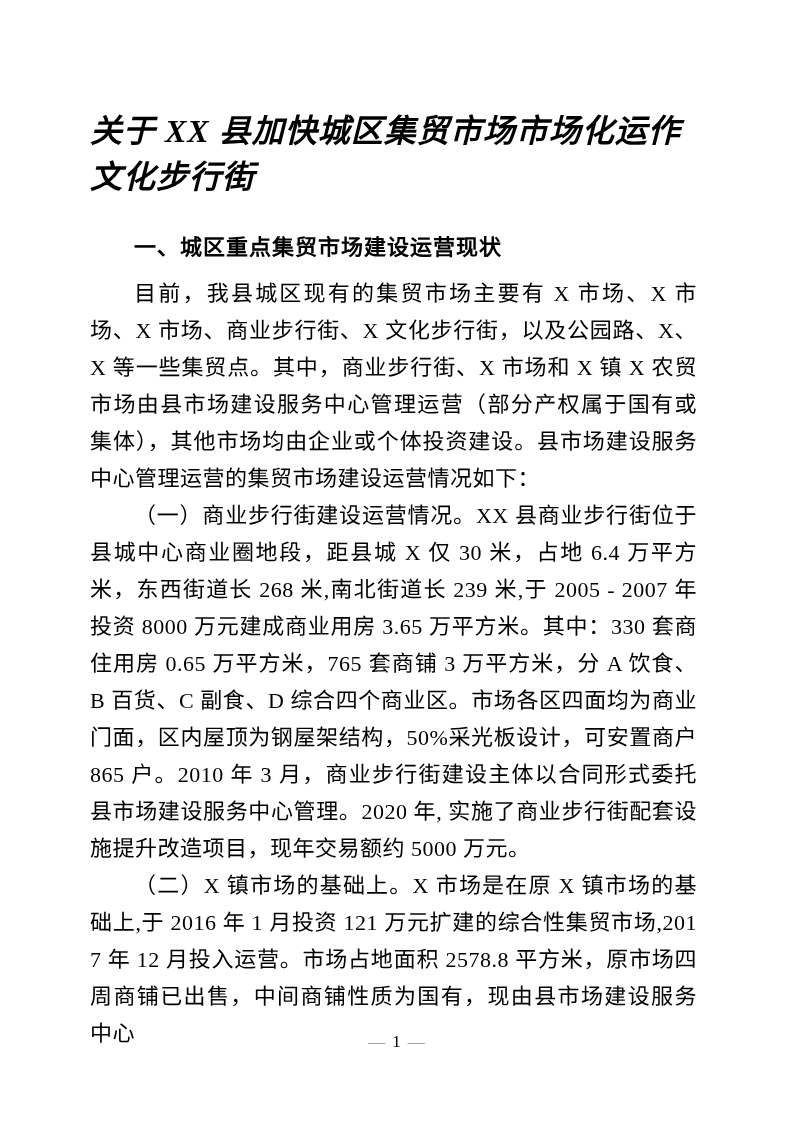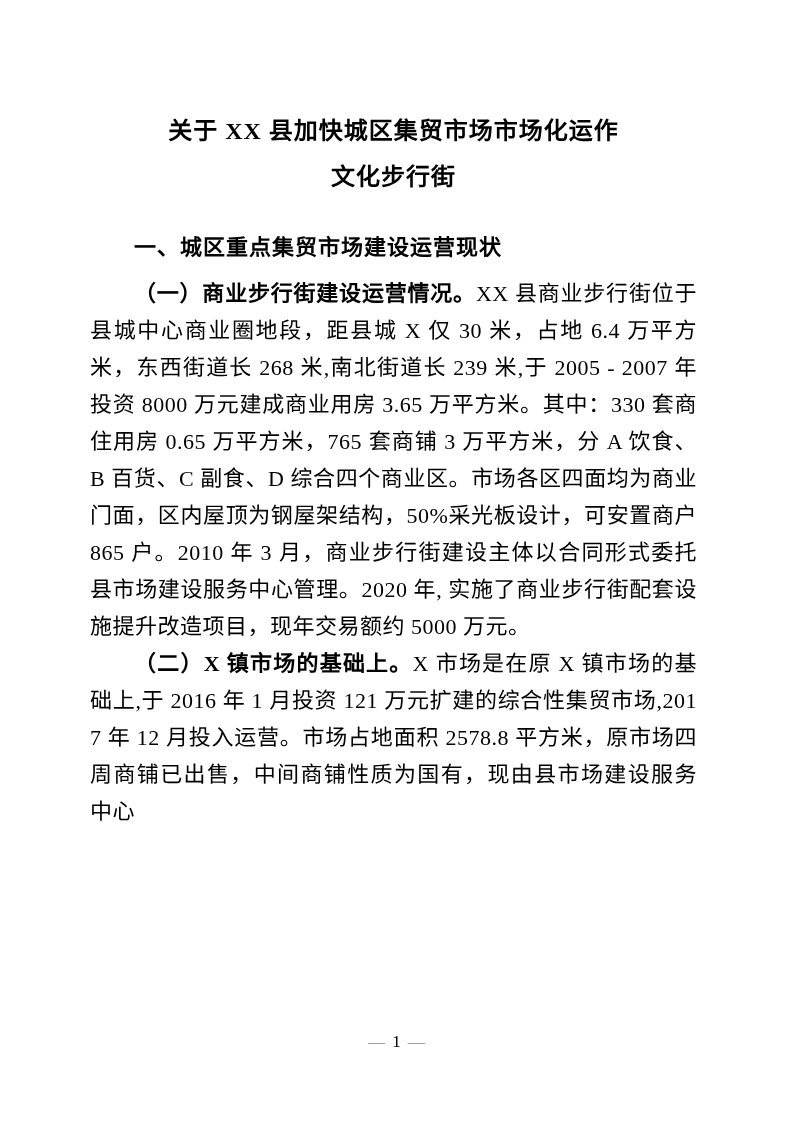--- a/index.html
+++ b/index.html
@@ -16,24 +16,25 @@
     width: 793px;
     height: 1122px;
     background: #ffffff;
     padding: 108px 96px 0 90px;
     position: relative;
     overflow: hidden;
   }
   .doc-title {
     font-family: "Liberation Serif", "DejaVu Serif", serif;
     font-weight: bold;
-    font-size: 24px;
+    font-size: 32px;
     line-height: 46px;
-    text-align: center;
+    text-align: left;
     letter-spacing: 1px;
+    font-style: italic;
   }
   .doc-title .title-line { display: block; }
   .section-heading {
     margin-top: 33px;
     margin-bottom: 12px;
     font-family: "Liberation Sans", "DejaVu Sans", sans-serif;
     font-weight: bold;
     font-size: 22px;
     line-height: 30px;
     text-indent: 2em;
@@ -41,21 +42,21 @@
   }
   .body-para {
     font-size: 22px;
     line-height: 37px;
     text-align: justify;
     text-indent: 2em;
     word-break: break-all;
     letter-spacing: 0.5px;
   }
   .body-para .lead {
-    font-weight: bold;
+    font-weight: normal;
   }
   .footer {
     position: absolute;
     left: 0;
     top: 1032px;
     width: 793px;
     text-align: center;
     font-size: 17px;
     line-height: 20px;
   }
@@ -74,20 +75,23 @@
 
 <div class="page">
 
   <h1 class="doc-title">
     <span class="title-line">关于 XX 县加快城区集贸市场市场化运作</span>
     <span class="title-line">文化步行街</span>
   </h1>
 
   <h2 class="section-heading">一、城区重点集贸市场建设运营现状</h2>
 
+  <p class="body-para">
+    <span>目前，我县城区现有的集贸市场主要有 X 市场、X 市场、X 市场、商业步行街、X 文化步行街，以及公园路、X、X 等一些集贸点。其中，商业步行街、X 市场和 X 镇 X 农贸市场由县市场建设服务中心管理运营（部分产权属于国有或集体），其他市场均由企业或个体投资建设。县市场建设服务中心管理运营的集贸市场建设运营情况如下：</span>
+  </p>
 
   <p class="body-para">
     <span class="lead">（一）商业步行街建设运营情况。</span><span>XX 县商业步行街位于县城中心商业圈地段，距县城 X 仅 30 米，占地 6.4 万平方米，东西街道长 268 米,南北街道长 239 米,于 2005 - 2007 年投资 8000 万元建成商业用房 3.65 万平方米。其中：330 套商住用房 0.65 万平方米，765 套商铺 3 万平方米，分 A 饮食、B 百货、C 副食、D 综合四个商业区。市场各区四面均为商业门面，区内屋顶为钢屋架结构，50%采光板设计，可安置商户 865 户。2010 年 3 月，商业步行街建设主体以合同形式委托县市场建设服务中心管理。2020 年, 实施了商业步行街配套设施提升改造项目，现年交易额约 5000 万元。</span>
   </p>
 
   <p class="body-para">
     <span class="lead">（二）X 镇市场的基础上。</span><span>X 市场是在原 X 镇市场的基础上,于 2016 年 1 月投资 121 万元扩建的综合性集贸市场,2017 年 12 月投入运营。市场占地面积 2578.8 平方米，原市场四周商铺已出售，中间商铺性质为国有，现由县市场建设服务中心</span>
   </p>
 
   <div class="footer">

